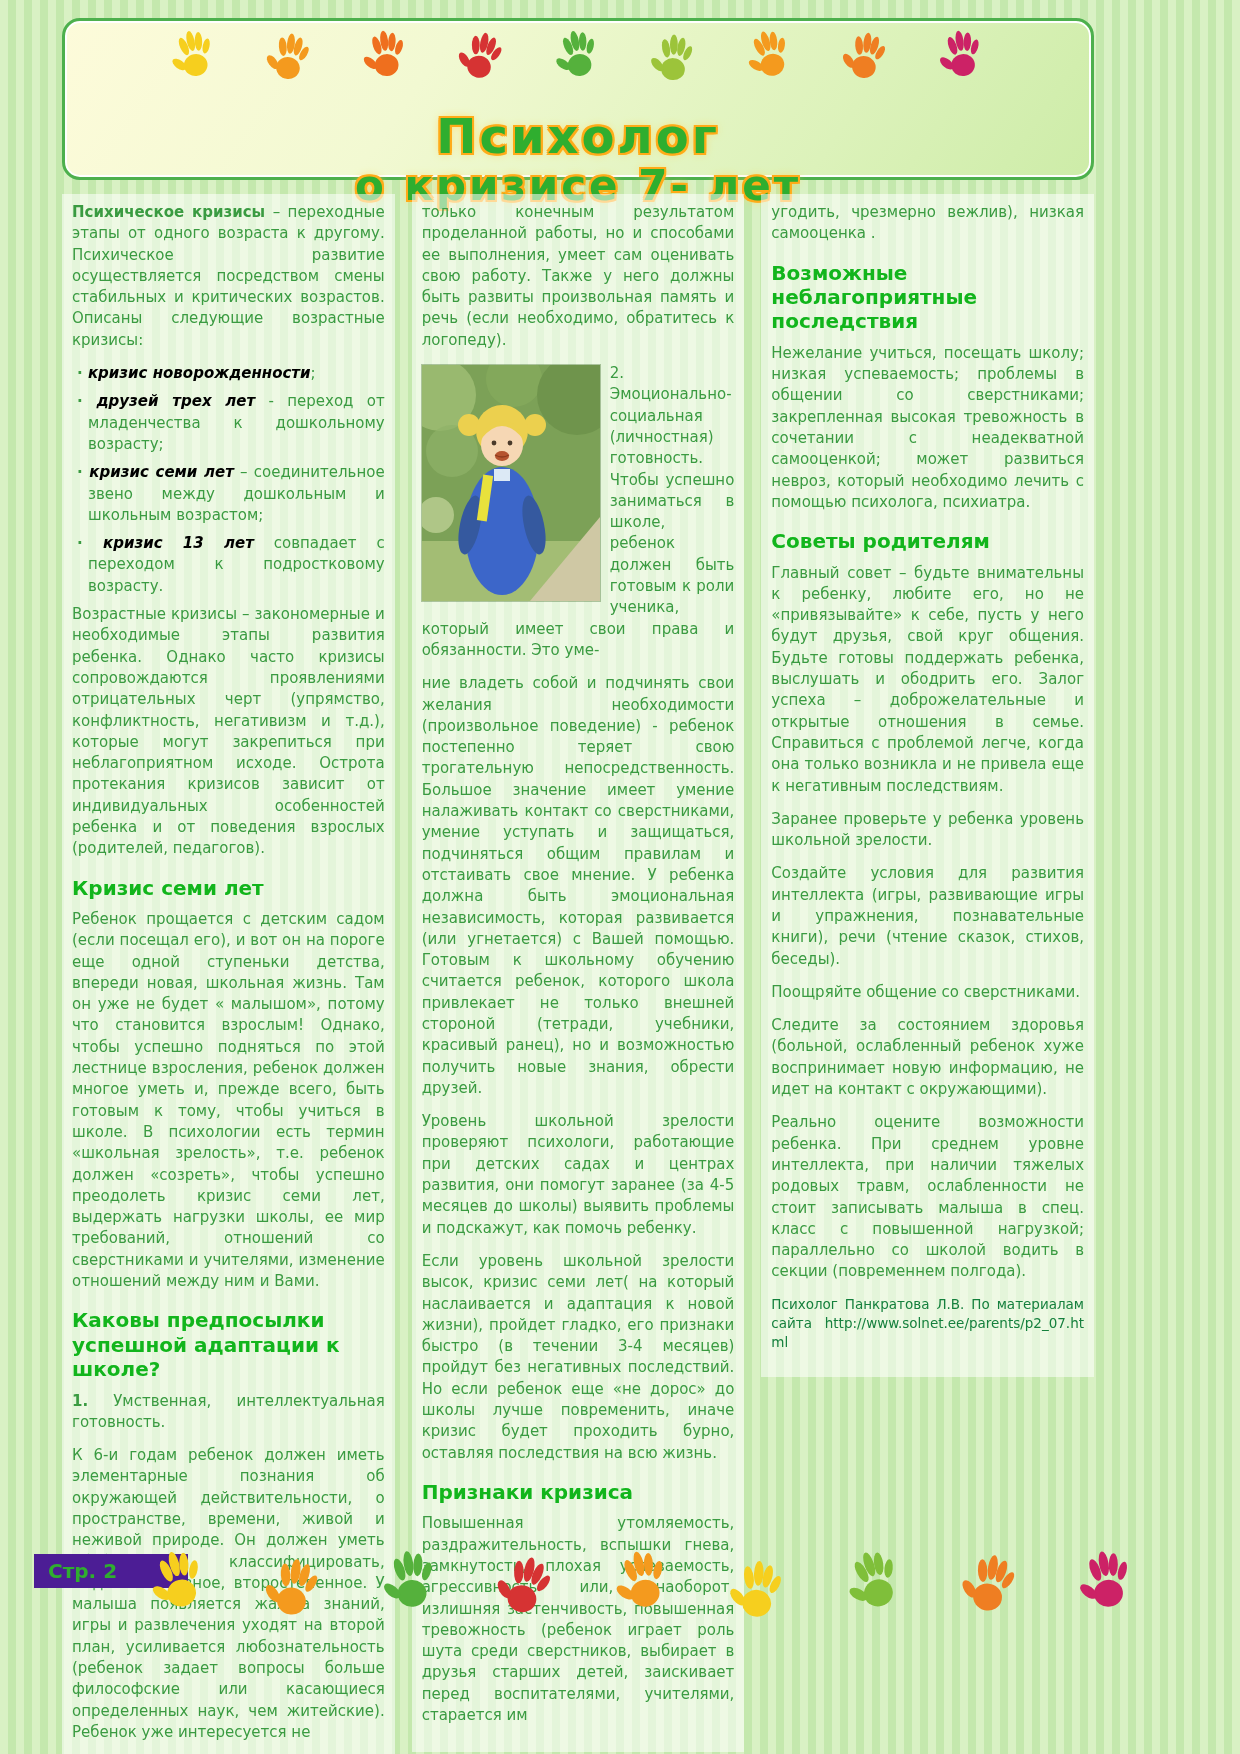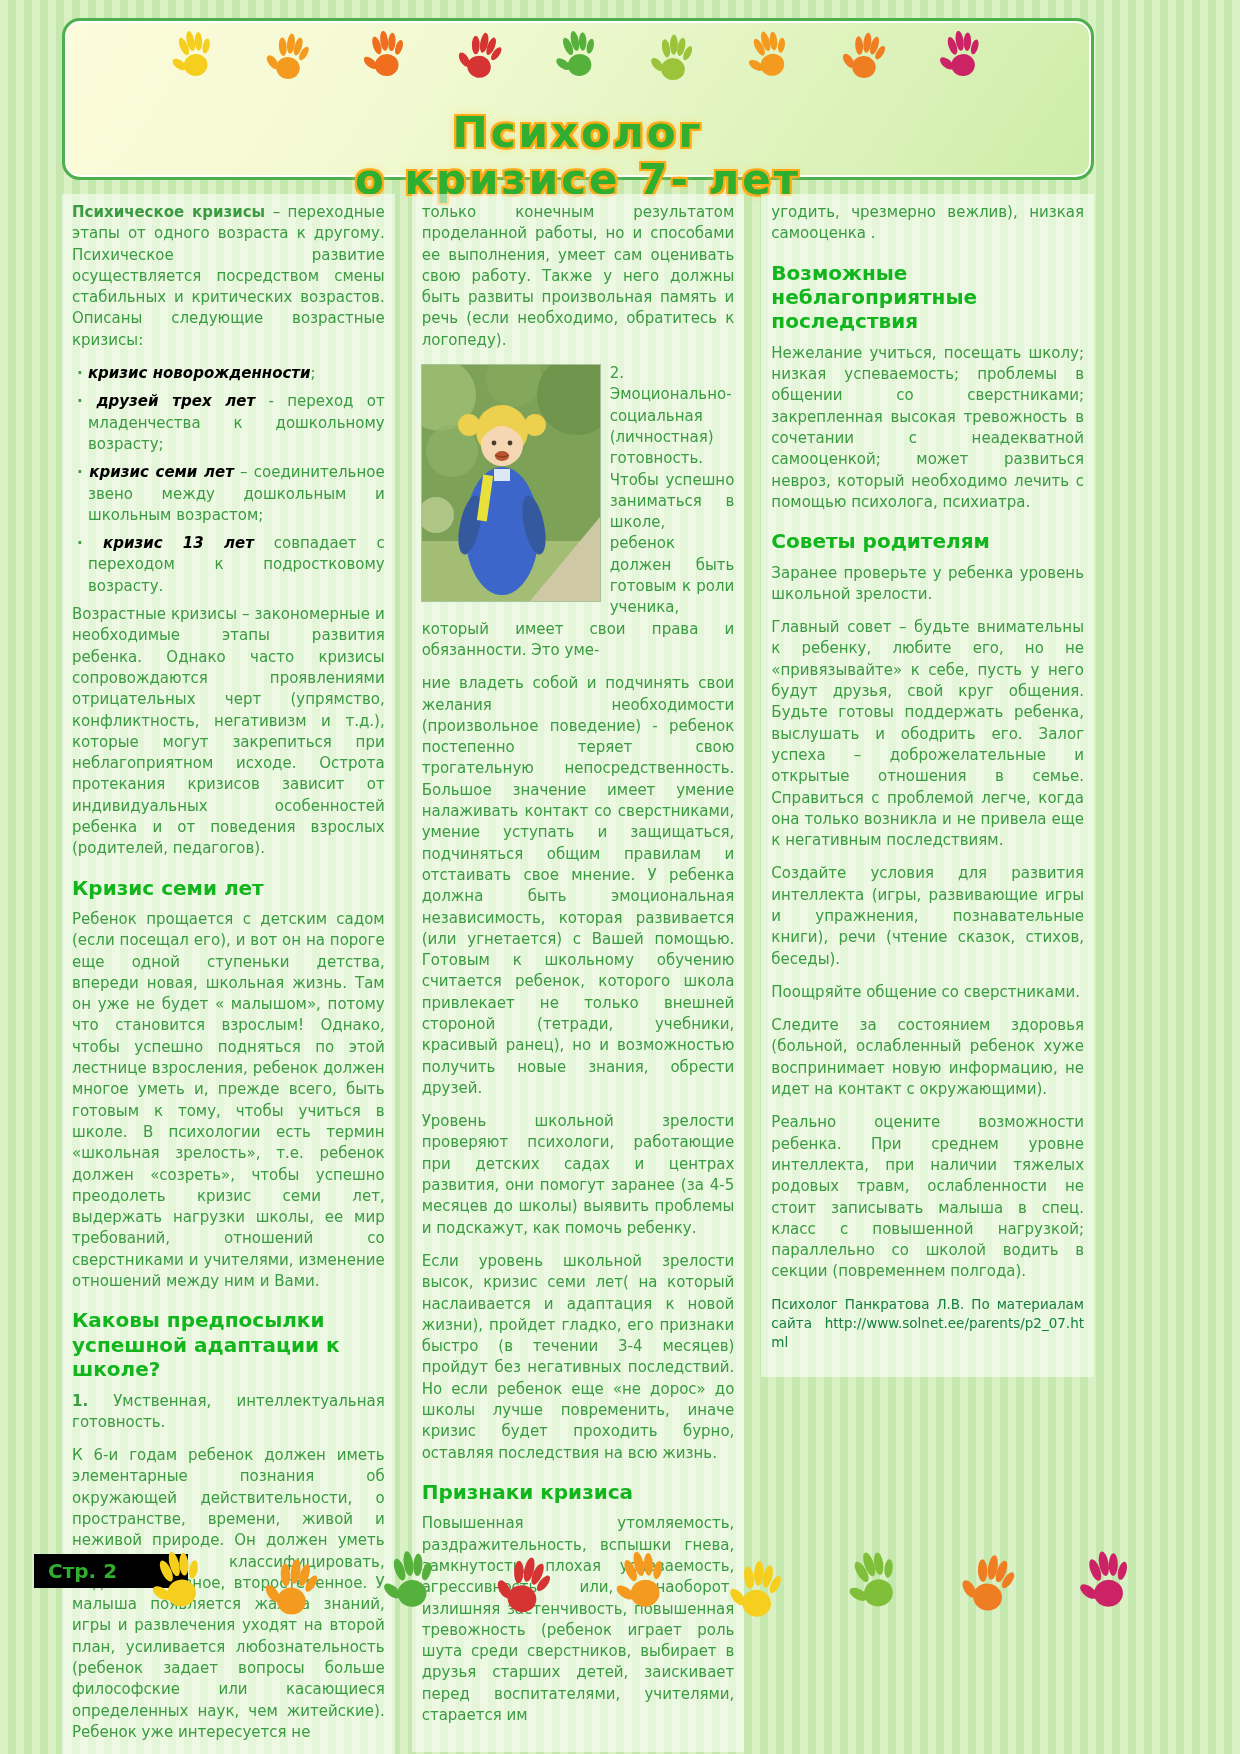--- a/index.html
+++ b/index.html
@@ -25,21 +25,21 @@
   .hands-top .hand:nth-child(5){transform:rotate(-9deg);}
   .hands-top .hand:nth-child(6){transform:rotate(4deg) translateY(4px);}
   .hands-top .hand:nth-child(7){transform:rotate(-14deg);}
   .hands-top .hand:nth-child(8){transform:rotate(10deg) translateY(2px);}
   .hands-top .hand:nth-child(9){transform:rotate(-6deg);}
   .title{ text-align:center; line-height:1.02; margin-top:2px;
     color:#2fae2f;font-weight:bold;letter-spacing:3px;
     text-shadow:-2px -2px 0 #ffab18,2px -2px 0 #ffab18,-2px 2px 0 #ffab18,2px 2px 0 #ffab18,
       -2px 0 0 #ffab18,2px 0 0 #ffab18,0 -2px 0 #ffab18,0 2px 0 #ffab18,0 0 10px #ffd95e;
   }
-  .title-line1{font-size:42px;margin-top:28px;}
+  .title-line1{font-size:48px;margin-top:28px;}
   .title-line2{font-size:42px;margin-top:4px;}
   
   .columns{
     position:absolute;left:62px;top:194px;width:1032px;
     display:flex;gap:17px;align-items:flex-start;
   }
   .col{
     width:333px;box-sizing:border-box;background:rgba(255,255,255,0.55);
     padding:8px 10px 14px;color:#3a9b41;font-size:15px;line-height:1.42;
     text-align:justify;
@@ -58,21 +58,21 @@
   
   .photo-block::after{content:"";display:block;clear:both;}
   .photo{
     float:left;width:178px;height:236px;margin:2px 10px 4px 0;
     outline:1px solid rgba(90,130,70,.45);
   }
   .photo svg{display:block;width:100%;height:100%;}
   
   .page-label-box{
     position:absolute;left:34px;top:1554px;width:154px;height:34px;
-    background:#000000;display:flex;align-items:center;padding-left:14px;box-sizing:border-box;text-align:right;
+    background:#4c1d95;display:flex;align-items:center;padding-left:14px;box-sizing:border-box;text-align:right;
   }
   .page-label{color:#2fae2f;font-weight:bold;font-size:20px;}
   .hands-bottom{
     position:absolute;left:168px;top:1548px;width:950px;gap:50px;
   }
   .hands-bottom .hand{width:66px;height:66px;}
   .hands-bottom .hand:nth-child(1){transform:rotate(-12deg);}
   .hands-bottom .hand:nth-child(2){transform:rotate(10deg) translateY(8px);}
   .hands-bottom .hand:nth-child(3){transform:rotate(-5deg);}
   .hands-bottom .hand:nth-child(4){transform:rotate(16deg) translateY(6px);}
@@ -191,22 +191,22 @@
           <h2 class="col-heading">Признаки кризиса</h2>
           <p class="para">Повышенная утомляемость, раздражительность, вспышки гнева, замкнутость, плохая успеваемость, агрессивность или, наоборот, излишняя застенчивость, повышенная тревожность (ребенок играет роль шута среди сверстников, выбирает в друзья старших детей, заискивает перед воспитателями, учителями, старается им</p>
         </div>
     </section>
 
     <section class="col">
         <p class="para">угодить, чрезмерно вежлив), низкая самооценка .</p>
         <h2 class="col-heading">Возможные неблагоприятные последствия</h2>
         <p class="para">Нежелание учиться, посещать школу; низкая успеваемость; проблемы в общении со сверстниками; закрепленная высокая тревожность в сочетании с неадекватной самооценкой; может развиться невроз, который необходимо лечить с помощью психолога, психиатра.</p>
         <h2 class="col-heading">Советы родителям</h2>
+        <p class="para">Главный совет – будьте внимательны к ребенку, любите его, но не «привязывайте» к себе, пусть у него будут друзья, свой круг общения. Будьте готовы поддержать ребенка, выслушать и ободрить его. Залог успеха – доброжелательные и открытые отношения в семье. Справиться с проблемой легче, когда она только возникла и не привела еще к негативным последствиям.</p>
         <p class="para">Заранее проверьте у ребенка уровень школьной зрелости.</p>
-        <p class="para">Главный совет – будьте внимательны к ребенку, любите его, но не «привязывайте» к себе, пусть у него будут друзья, свой круг общения. Будьте готовы поддержать ребенка, выслушать и ободрить его. Залог успеха – доброжелательные и открытые отношения в семье. Справиться с проблемой легче, когда она только возникла и не привела еще к негативным последствиям.</p>
         <p class="para">Создайте условия для развития интеллекта (игры, развивающие игры и упражнения, познавательные книги), речи (чтение сказок, стихов, беседы).</p>
         <p class="para">Поощряйте общение со сверстниками.</p>
         <p class="para">Следите за состоянием здоровья (больной, ослабленный ребенок хуже воспринимает новую информацию, не идет на контакт с окружающими).</p>
         <p class="para">Реально оцените возможности ребенка. При среднем уровне интеллекта, при наличии тяжелых родовых травм, ослабленности не стоит записывать малыша в спец. класс с повышенной нагрузкой; параллельно со школой водить в секции (повременнем полгода).</p>
         <p class="credit">Психолог Панкратова Л.В. По материалам сайта http://www.solnet.ee/parents/p2_07.html</p>
       </section>
 
   </main>
 
   <div class="page-label-box">

